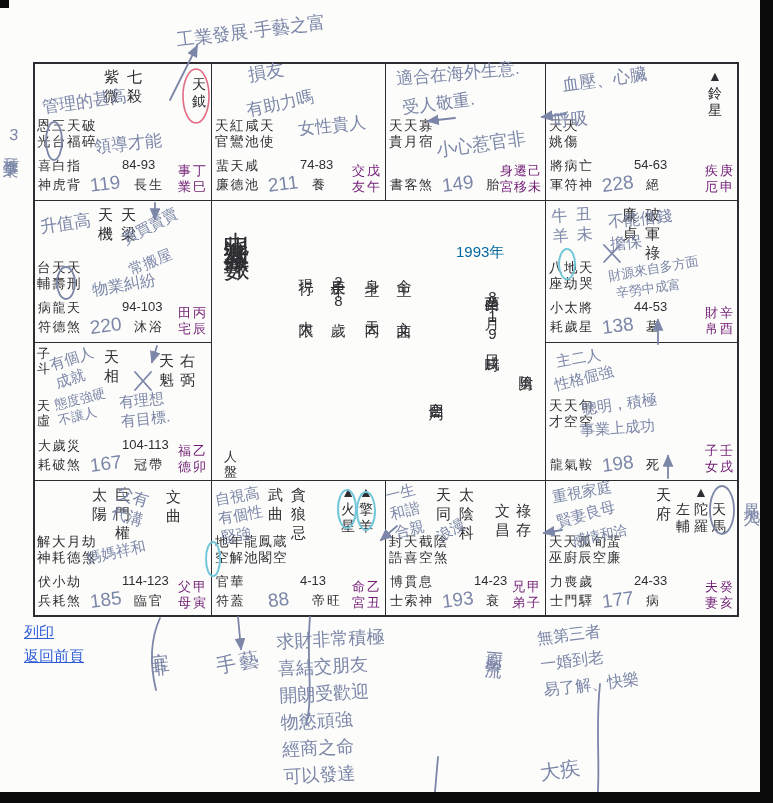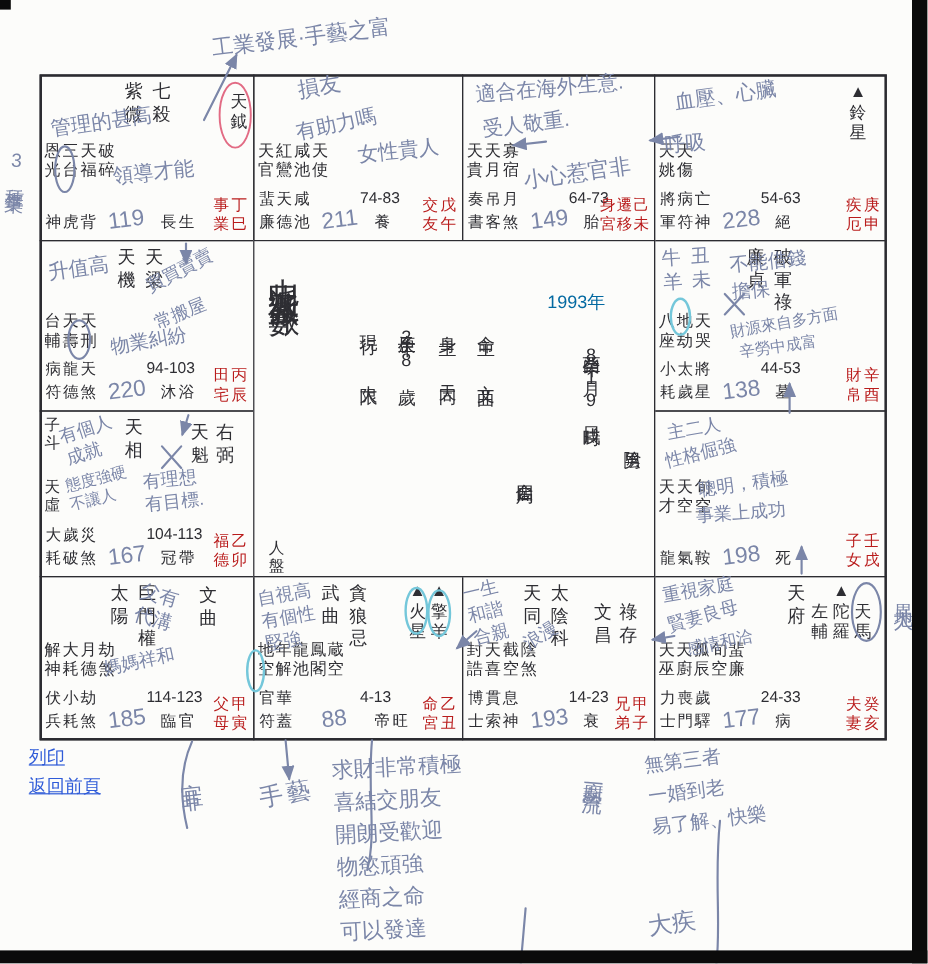--- a/index.html
+++ b/index.html
@@ -39,21 +39,21 @@
   .minor{position:absolute;left:3px;bottom:50px;font-size:13.5px;line-height:16px;letter-spacing:1.5px;white-space:pre-line;color:#2e2e33;}
   .hai .minor,.chou .minor{letter-spacing:1px;}
   .vl{position:absolute;font-size:13px;line-height:15px;white-space:pre-line;color:#2e2e33;}
   .mao .vl1{top:3px;left:3px}.mao .vl2{top:55px;left:3px}
   .l1,.l2{position:absolute;left:4px;right:2px;font-size:13px;color:#2e2e33;}
   .l1{bottom:25px}.l2{bottom:6px}
   .gods{letter-spacing:1.5px;}
   .range{position:absolute;left:84px;top:0;}
   .stage{position:absolute;left:96px;top:0;letter-spacing:2px;}
   .num{position:absolute;left:52px;top:-4px;font-size:19px;color:#7b86a8;transform:rotate(-7deg);}
-  .corner{position:absolute;right:3px;bottom:5px;font-size:13px;line-height:16px;letter-spacing:2px;white-space:pre-line;text-align:left;color:#b91c1c;}
+  .corner{position:absolute;right:3px;bottom:5px;font-size:13px;line-height:16px;letter-spacing:2px;white-space:pre-line;text-align:left;color:#701a75;}
   .wei .corner{letter-spacing:1px;}
   
   .hw{position:absolute;color:#7b86a8;white-space:pre-line;line-height:1.25;}
   .si .n1{left:8px;top:28px;font-size:17px;transform:rotate(-8deg)}
   .si .n2{left:60px;top:70px;font-size:17px;transform:rotate(-6deg)}
   .wu .n1{left:36px;top:-2px;font-size:18px;transform:rotate(-10deg)}
   .wu .n2{left:34px;top:30px;font-size:17px;transform:rotate(-12deg)}
   .wu .n3{left:86px;top:52px;font-size:17px;transform:rotate(-6deg)}
   .wei .n1{left:10px;top:0px;font-size:17px;transform:rotate(-5deg)}
   .wei .n2{left:16px;top:30px;font-size:17px;transform:rotate(-7deg)}
@@ -118,20 +118,21 @@
 
   <div class="chart"></div>
 
   <div class="cell si">
     <div class="stars">紫七
 微殺</div>
     <div class="tianyue">天
 鉞</div>
     <div class="minor">恩三天破
 光台福碎</div>
+    <div class="l1"><span class="gods">喜白指</span><span class="range">84-93</span></div>
     <div class="l2"><span class="gods">神虎背</span><span class="num hw">119</span><span class="stage">長生</span></div>
     <div class="corner">事丁
 業巳</div>
     <div class="hw n1">管理的甚高</div>
     <div class="hw n2">領導才能</div>
   </div>
 
   <div class="cell wu">
     <div class="minor">天紅咸天
 官鸞池使</div>
@@ -140,21 +141,20 @@
     <div class="corner">交戊
 友午</div>
     <div class="hw n1">損友</div>
     <div class="hw n2">有助力嗎</div>
     <div class="hw n3">女性貴人</div>
   </div>
 
   <div class="cell wei">
     <div class="minor">天天寡
 貴月宿</div>
-    <div class="l1"><span class="gods">奏吊月</span><span class="range">64-73</span></div>
     <div class="l2"><span class="gods">書客煞</span><span class="num hw">149</span><span class="stage">胎</span></div>
     <div class="corner">身遷己
 宮移未</div>
     <div class="hw n1">適合在海外生意.</div>
     <div class="hw n2">受人敬重.</div>
     <div class="hw n3">小心惹官非</div>
   </div>
 
   <div class="cell shen">
     <div class="marks">▲

